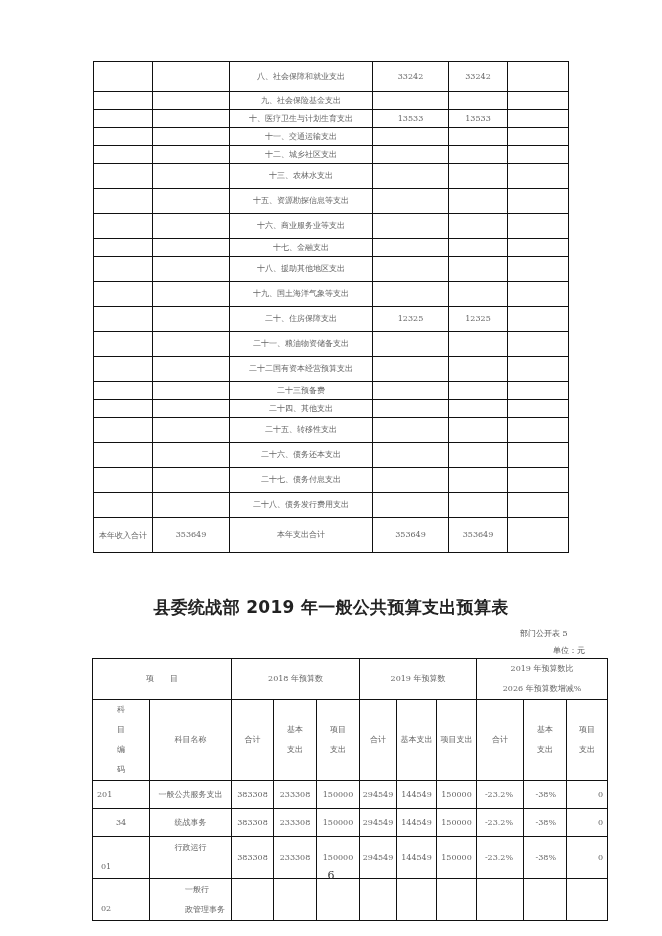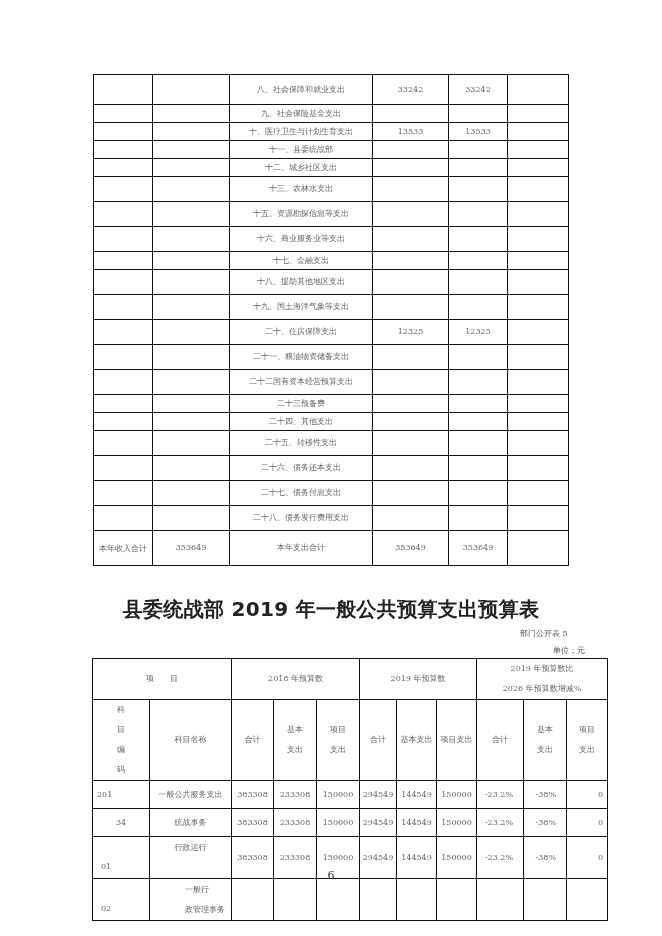--- a/index.html
+++ b/index.html
@@ -1,22 +1,22 @@
 <!DOCTYPE html>
 <html><head>
 <meta charset="utf-8">
 <style>
   html,body{margin:0;padding:0;background:#fff;}
   body{width:662px;height:936px;position:relative;overflow:hidden;font-family:"DejaVu Serif","Liberation Serif",serif;color:#555;}
   .abs{position:absolute;}
   table{border-collapse:collapse;table-layout:fixed;}
   td{border:1.3px solid #111;font-size:8px;text-align:center;vertical-align:middle;padding:0;color:#666;line-height:1.25;}
-  #upper{left:93px;top:74px;}
+  #upper{left:93px;top:61px;}
   #lower{left:92px;top:658px;}
-  .title{left:0;width:662px;top:596px;text-align:center;font-size:20px;font-weight:bold;color:#222;font-family:"DejaVu Sans","Liberation Sans",sans-serif;letter-spacing:0.3px;}
+  .title{left:0;width:662px;top:596px;text-align:center;font-size:17px;font-weight:bold;color:#222;font-family:"DejaVu Sans","Liberation Sans",sans-serif;letter-spacing:0.3px;}
   .sub{font-size:8px;color:#555;}
   .pageno{left:0;width:662px;top:869px;text-align:center;font-size:11px;color:#333;}
   .hl{line-height:20px;}
 </style>
 </head>
 <body>
 
 <table id="upper" class="abs">
   <colgroup>
     <col style="width:59px">
@@ -47,21 +47,21 @@
         <td></td>
         <td></td>
         <td>十、医疗卫生与计划生育支出</td>
         <td>13533</td>
         <td>13533</td>
         <td></td>
       </tr>
       <tr style="height: 18px;">
         <td></td>
         <td></td>
-        <td>十一、县委统战部</td>
+        <td>十一、交通运输支出</td>
         <td></td>
         <td></td>
         <td></td>
       </tr>
       <tr style="height: 18px;">
         <td></td>
         <td></td>
         <td>十二、城乡社区支出</td>
         <td></td>
         <td></td>

